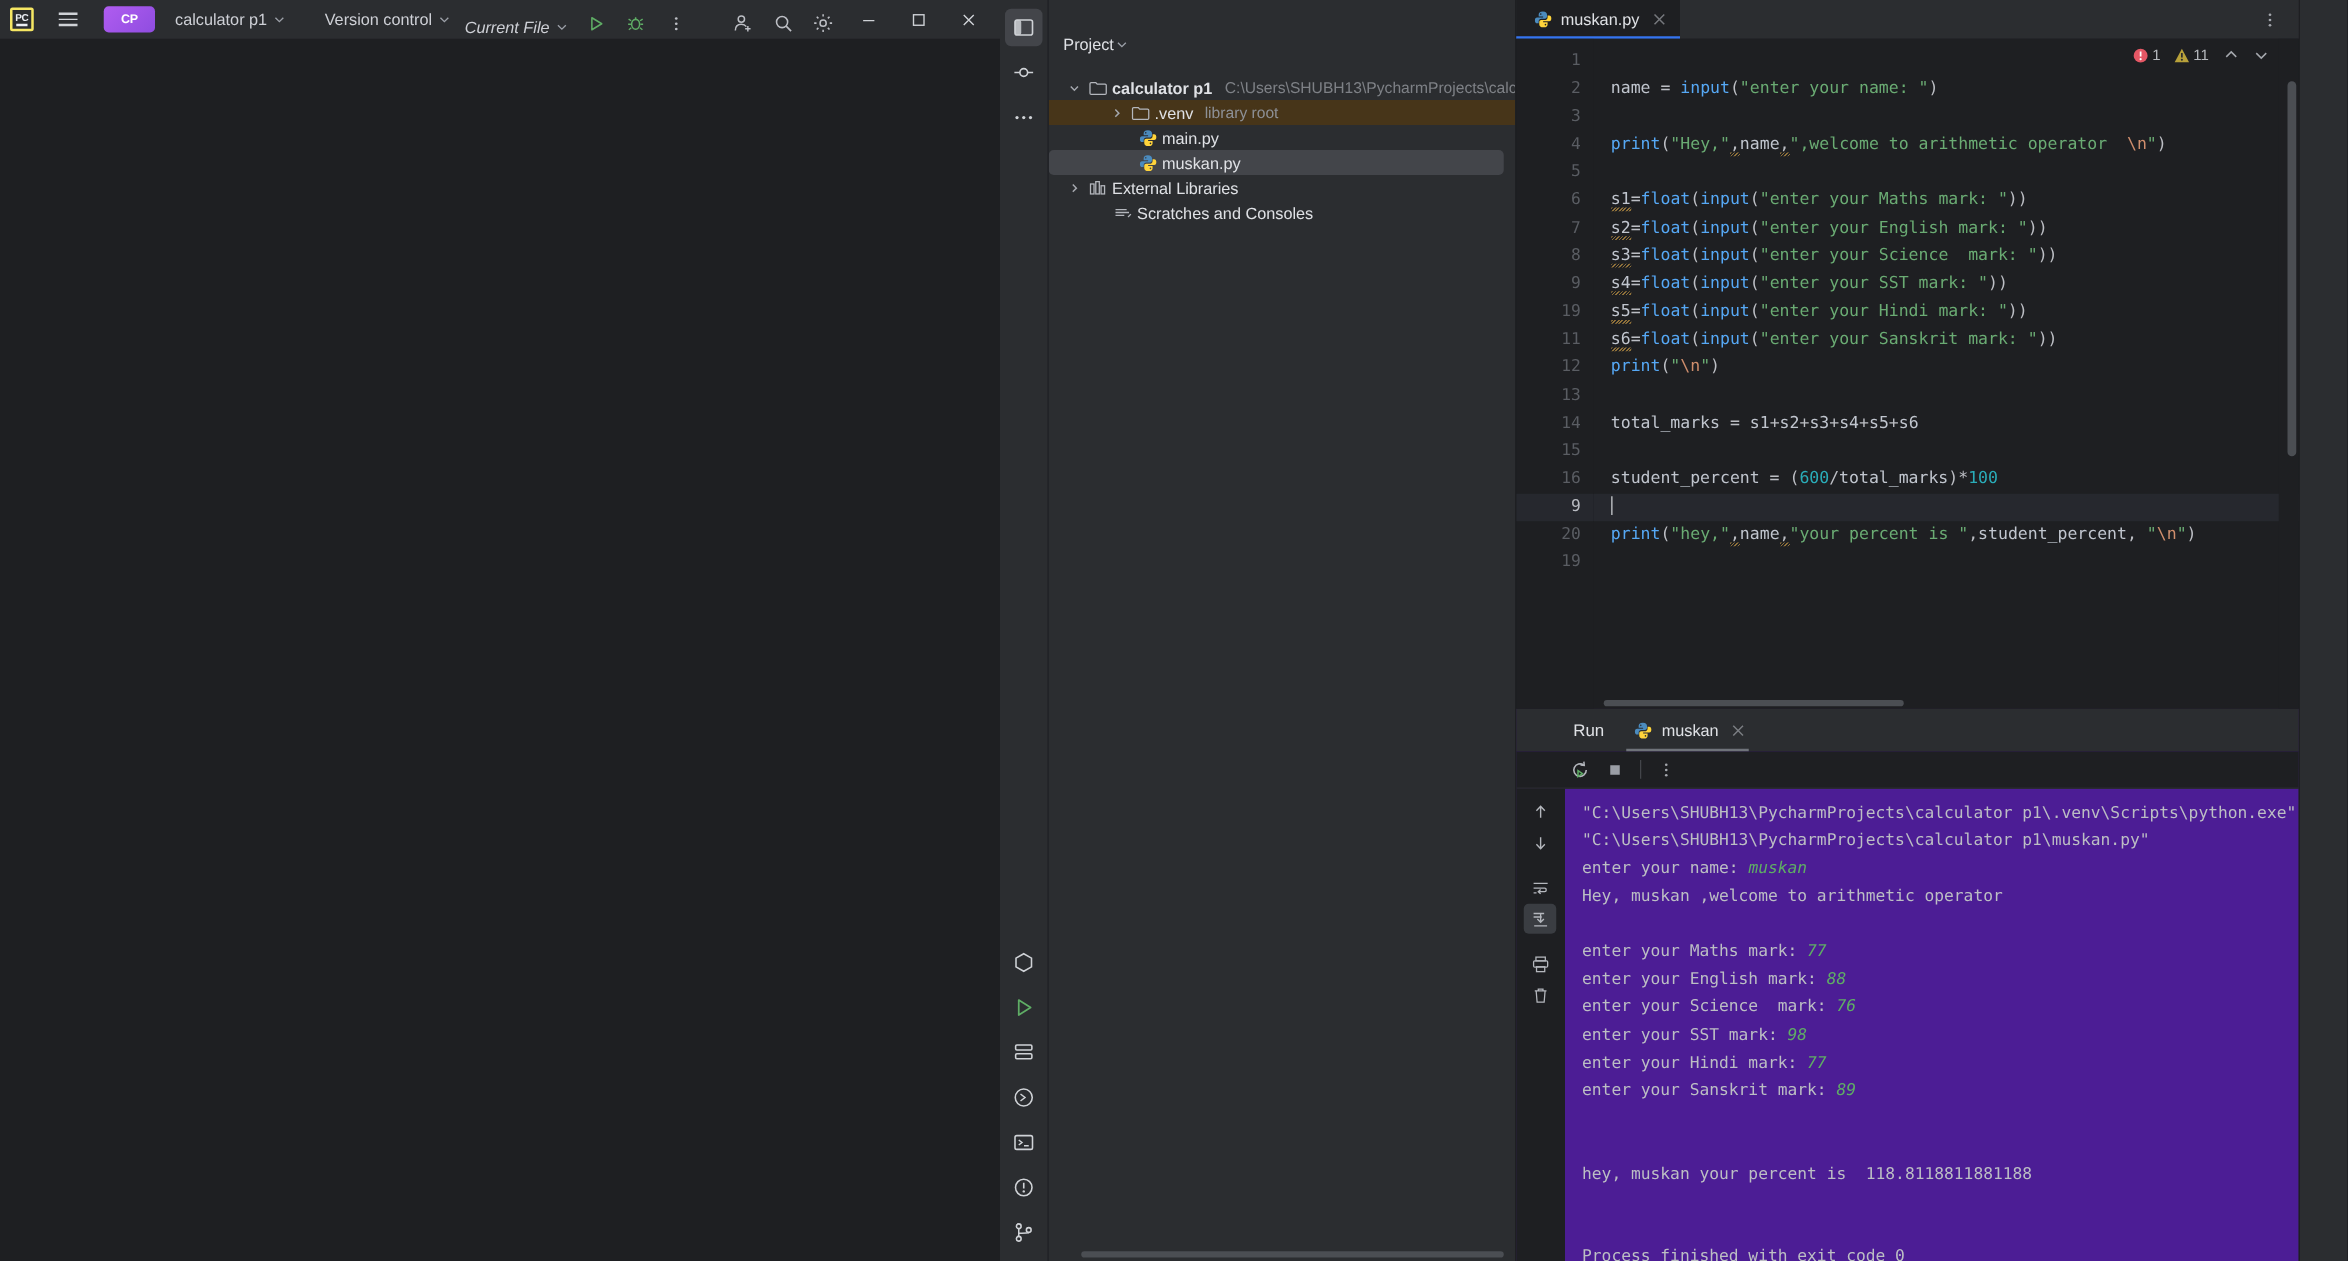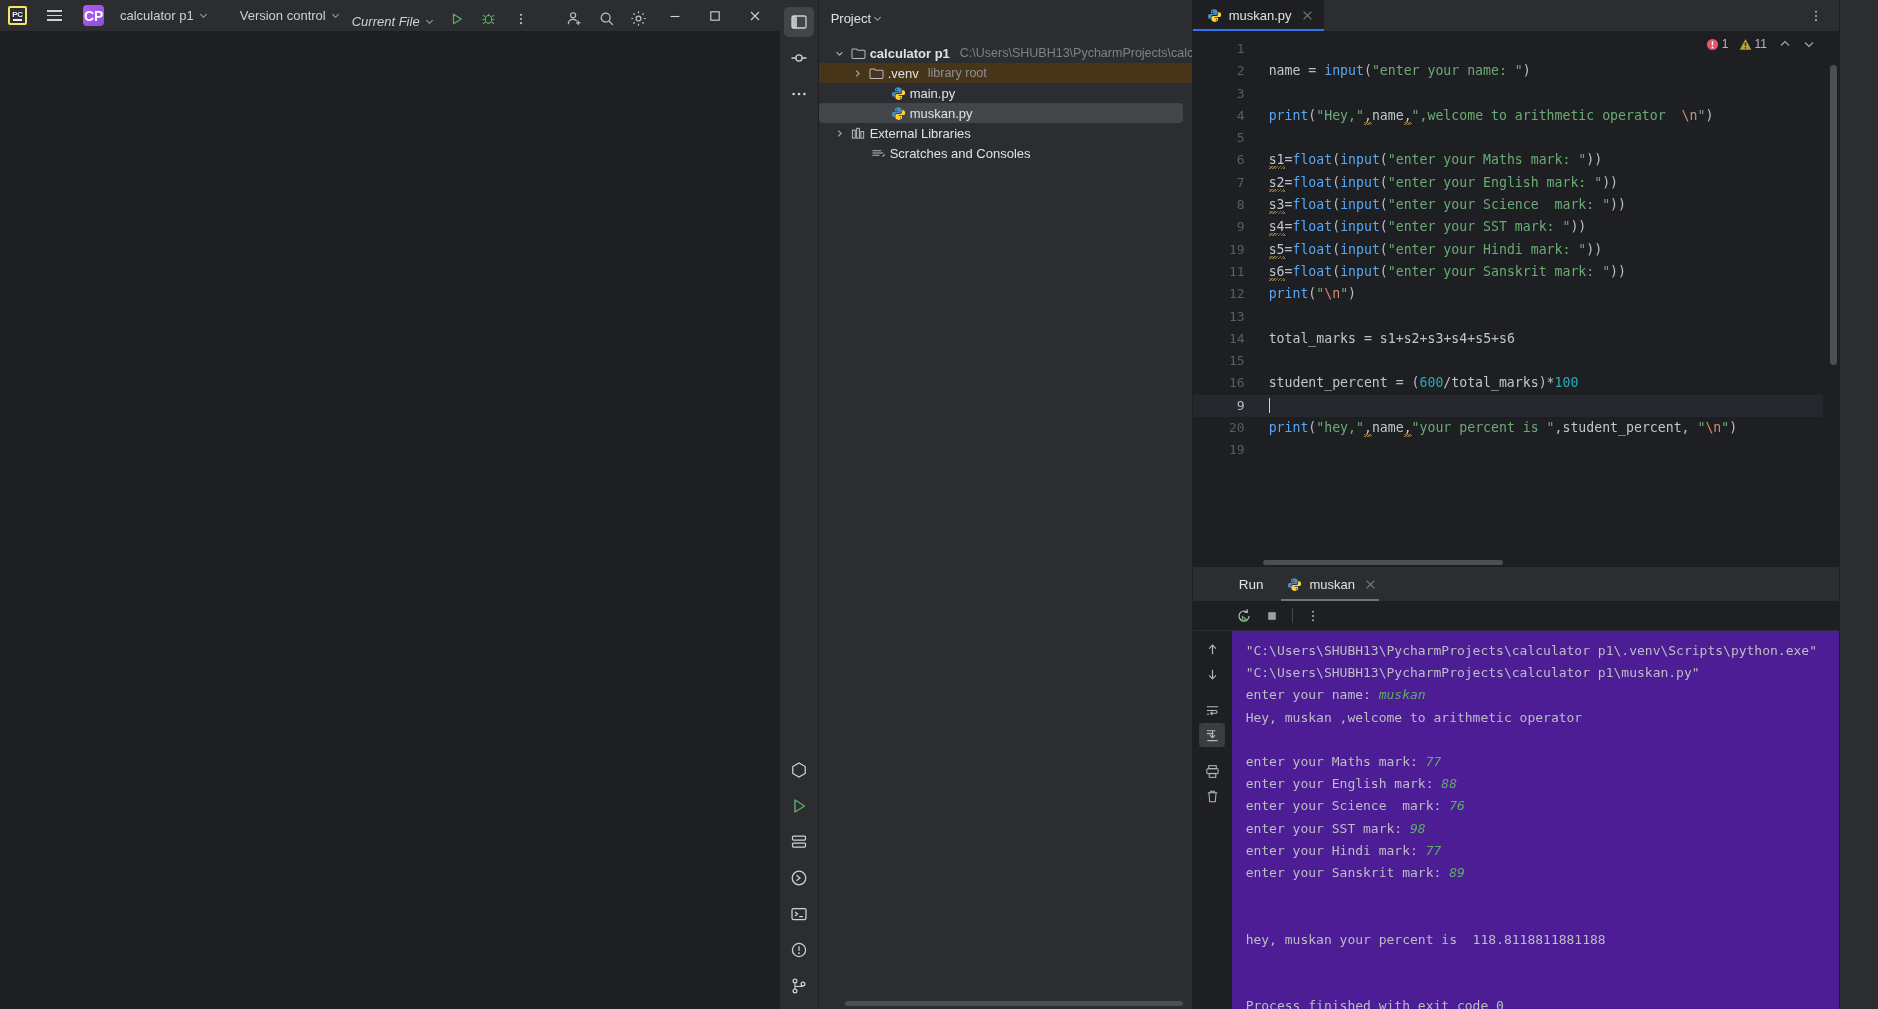--- a/index.html
+++ b/index.html
@@ -25,23 +25,23 @@
   .pc-logo {
     width: 19px; height: 19px; border: 2px solid #f5e663; border-radius: 2px;
     display: flex; flex-direction: column; align-items: center; justify-content: center;
     background: #2b2d30;
   }
   .pc-logo span { font-size: 8px; font-weight: 700; color: #eceff4; line-height: 7px; letter-spacing: -0.3px; }
   .pc-logo .bar { width: 9px; height: 2px; background: #eceff4; margin-top: 1px; }
   .hamburger { width: 22px; height: 22px; display: flex; flex-direction: column; justify-content: center; gap: 3px; align-items: center; cursor: pointer; margin-left: 6px;}
   .hamburger i { display:block; width: 15px; height: 1.6px; background: #cfd2d6; }
   .proj-chip {
-    width: 21px; height: 21px; border-radius: 4px;
+    width: 41px; height: 21px; border-radius: 4px;
     background: linear-gradient(135deg, #b05cf0, #8f4de0);
-    color: #fff; font-size: 14px; font-weight: 700;
+    color: #fff; font-size: 10px; font-weight: 700;
     display: flex; align-items: center; justify-content: center;
     letter-spacing: -0.2px; margin-left: 8px;
   }
   .tb-item {
     display: flex; align-items: center; gap: 5px;
     font-size: 13px; color: #ced0d6; padding: 3px 6px; border-radius: 4px; cursor: pointer;
     white-space: nowrap;
   }
   .tb-right { display: flex; align-items: flex-end; gap: 2px; margin-left: auto; font-style: italic; }
   .icon-btn {
@@ -65,21 +65,21 @@
 
   
   .project-panel {
     width: 374px; min-width: 374px; background: #2b2d30;
     display: flex; flex-direction: column; border-right: 1px solid #1e1f22;
     position: relative;
   }
   .pp-header {
     height: 30px; display: flex; align-items: center; gap: 2px;
     padding: 0 12px; font-size: 13px; color: #dfe1e5; font-weight: 400;
-    margin-top: 3px;
+    margin-top: 20px;
   }
   .pp-title { cursor: pointer; }
   .tree { padding-top: 10px; font-size: 13px; color: #dfe1e5; flex: 1; overflow: hidden; }
   .trow { height: 20px; display: flex; align-items: center; gap: 4px; padding-right: 6px; white-space: nowrap; cursor: pointer; position: relative; }
   .trow.sel-venv { background: #473519; }
   .trow.sel-file { background: #43454a; }
   .arrow { width: 14px; height: 14px; display: inline-flex; align-items: center; justify-content: center; flex: 0 0 14px; }
   .arrow.none { visibility: hidden; }
   .tlabel { font-size: 13px; }
   .tlabel.bold { font-weight: 700; }
@@ -355,21 +355,21 @@
             </span>
           <span class="folder-ico">
               <svg width="15" height="13" viewBox="0 0 16 14">
                 <path d="M1 3.2 C1 2.5 1.4 2.2 2 2.2 L6 2.2 L7.2 3.6 L14 3.6 C14.6 3.6 15 4 15 4.6 L15 11.4 C15 12 14.6 12.4 14 12.4 L2 12.4 C1.4 12.4 1 12 1 11.4 Z" fill="none" stroke="#b4b7bd" stroke-width="1.1"></path>
               </svg>
             </span>
           <span class="tlabel bold">calculator p1</span>
           <span class="tpath">C:\Users\SHUBH13\PycharmProjects\calculator p1</span>
         </div>
 
-        <div class="trow sel-venv" style="padding-left:32px;">
+        <div class="trow sel-venv" style="padding-left:48px;">
           <span class="arrow">
               <svg width="9" height="9" viewBox="0 0 10 10">
                 <path d="M3.6 1.8 L6.8 5 L3.6 8.2" stroke="#a4a7ad" stroke-width="1.3" fill="none"></path>
               </svg>
             </span>
           <span class="folder-ico">
               <svg width="15" height="13" viewBox="0 0 16 14">
                 <path d="M1 3.2 C1 2.5 1.4 2.2 2 2.2 L6 2.2 L7.2 3.6 L14 3.6 C14.6 3.6 15 4 15 4.6 L15 11.4 C15 12 14.6 12.4 14 12.4 L2 12.4 C1.4 12.4 1 12 1 11.4 Z" fill="none" stroke="#b4b7bd" stroke-width="1.1"></path>
               </svg>
             </span>

